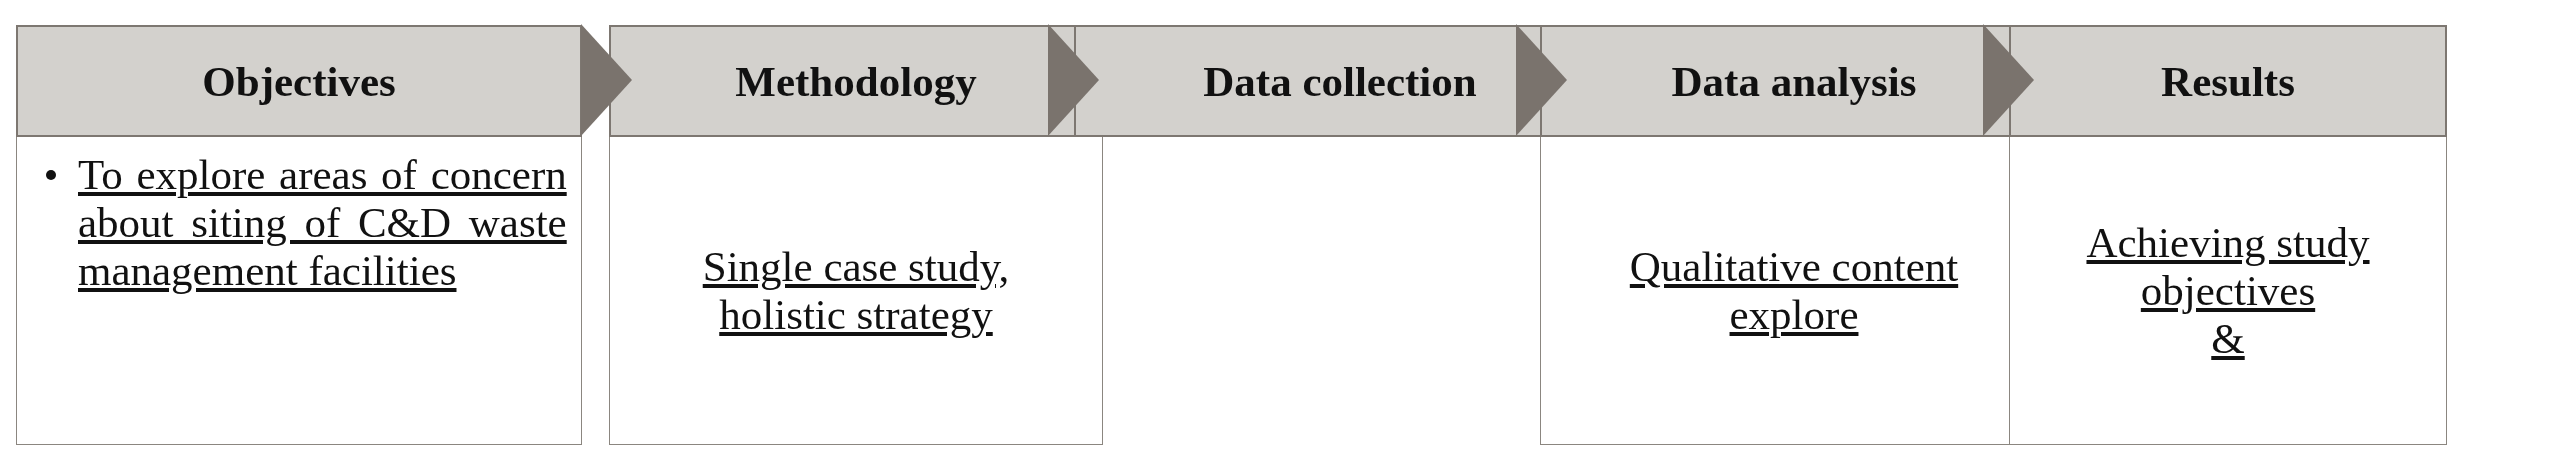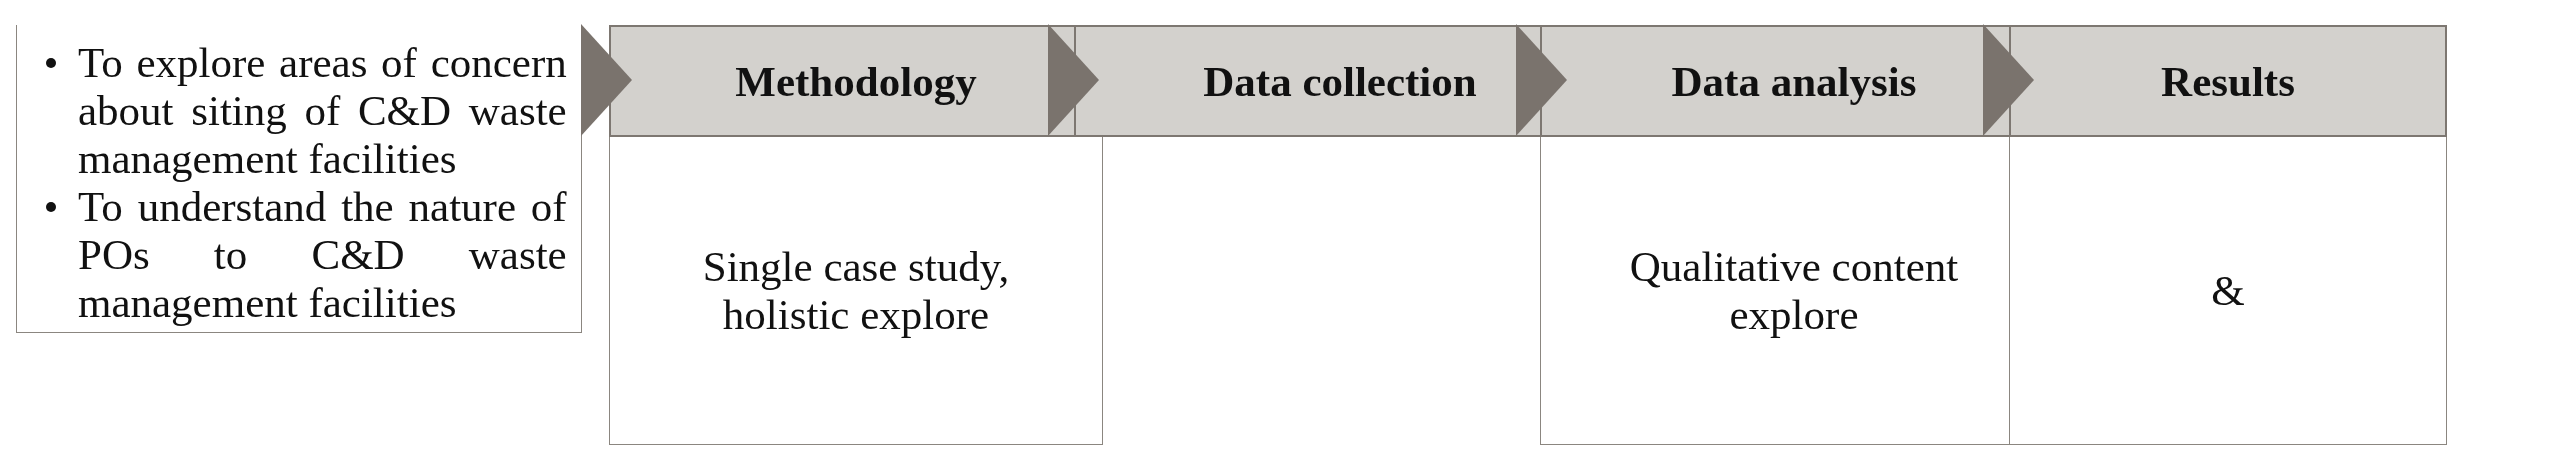--- a/index.html
+++ b/index.html
@@ -28,21 +28,21 @@
     font-size:43px;font-weight:bold;
     text-align:center;
     position:relative;z-index:1;
   }
   .stage-content{
     height:308px;
     background:#ffffff;
     border:1.8px solid var(--content-border);
     border-top:none;
     font-size:43px;line-height:48px;
-    position:relative;z-index:1;
+    position:relative;z-index:1;text-decoration:underline;
   }
   .stage-content.centered{
     display:flex;flex-direction:column;
     justify-content:center;align-items:center;
     text-align:center;
   }
   .bullets{
     margin:0;list-style:none;
     padding:14.3px 14.3px 0 61px;
   }
@@ -74,36 +74,38 @@
   .flow-arrow.a1{left:1048px;}
   .flow-arrow.a2{left:1516px;}
   .flow-arrow.a3{left:1983px;}
 </style>
 </head>
 <body>
 
 <div class="figure">
 
   <div class="stage s0">
+    <div class="stage-header">
+      <span>Objectives</span>
+    </div>
     <div class="stage-content">
       <ul class="bullets">
         <li>To explore areas of concern about siting of C&amp;D waste management facilities</li>
-        <li>To understand the nature of POs to C&amp;D waste management facilities</li>
       </ul>
     </div>
   </div>
   <div class="flow-arrow a0"></div>
 
   <div class="stage s1">
     <div class="stage-header">
       <span>Methodology</span>
     </div>
     <div class="stage-content centered">
       <div>Single case study,</div>
-      <div>holistic explore</div>
+      <div>holistic strategy</div>
     </div>
   </div>
   <div class="flow-arrow a1"></div>
 
   <div class="stage s2">
     <div class="stage-header">
       <span>Data collection</span>
     </div>
   </div>
   <div class="flow-arrow a2"></div>
@@ -117,18 +119,19 @@
       <div>explore</div>
     </div>
   </div>
   <div class="flow-arrow a3"></div>
 
   <div class="stage s4">
     <div class="stage-header">
       <span>Results</span>
     </div>
     <div class="stage-content centered">
+      <div>Achieving study objectives</div>
       <div>&amp;</div>
     </div>
   </div>
 
 </div>
 
 
 </body></html>

